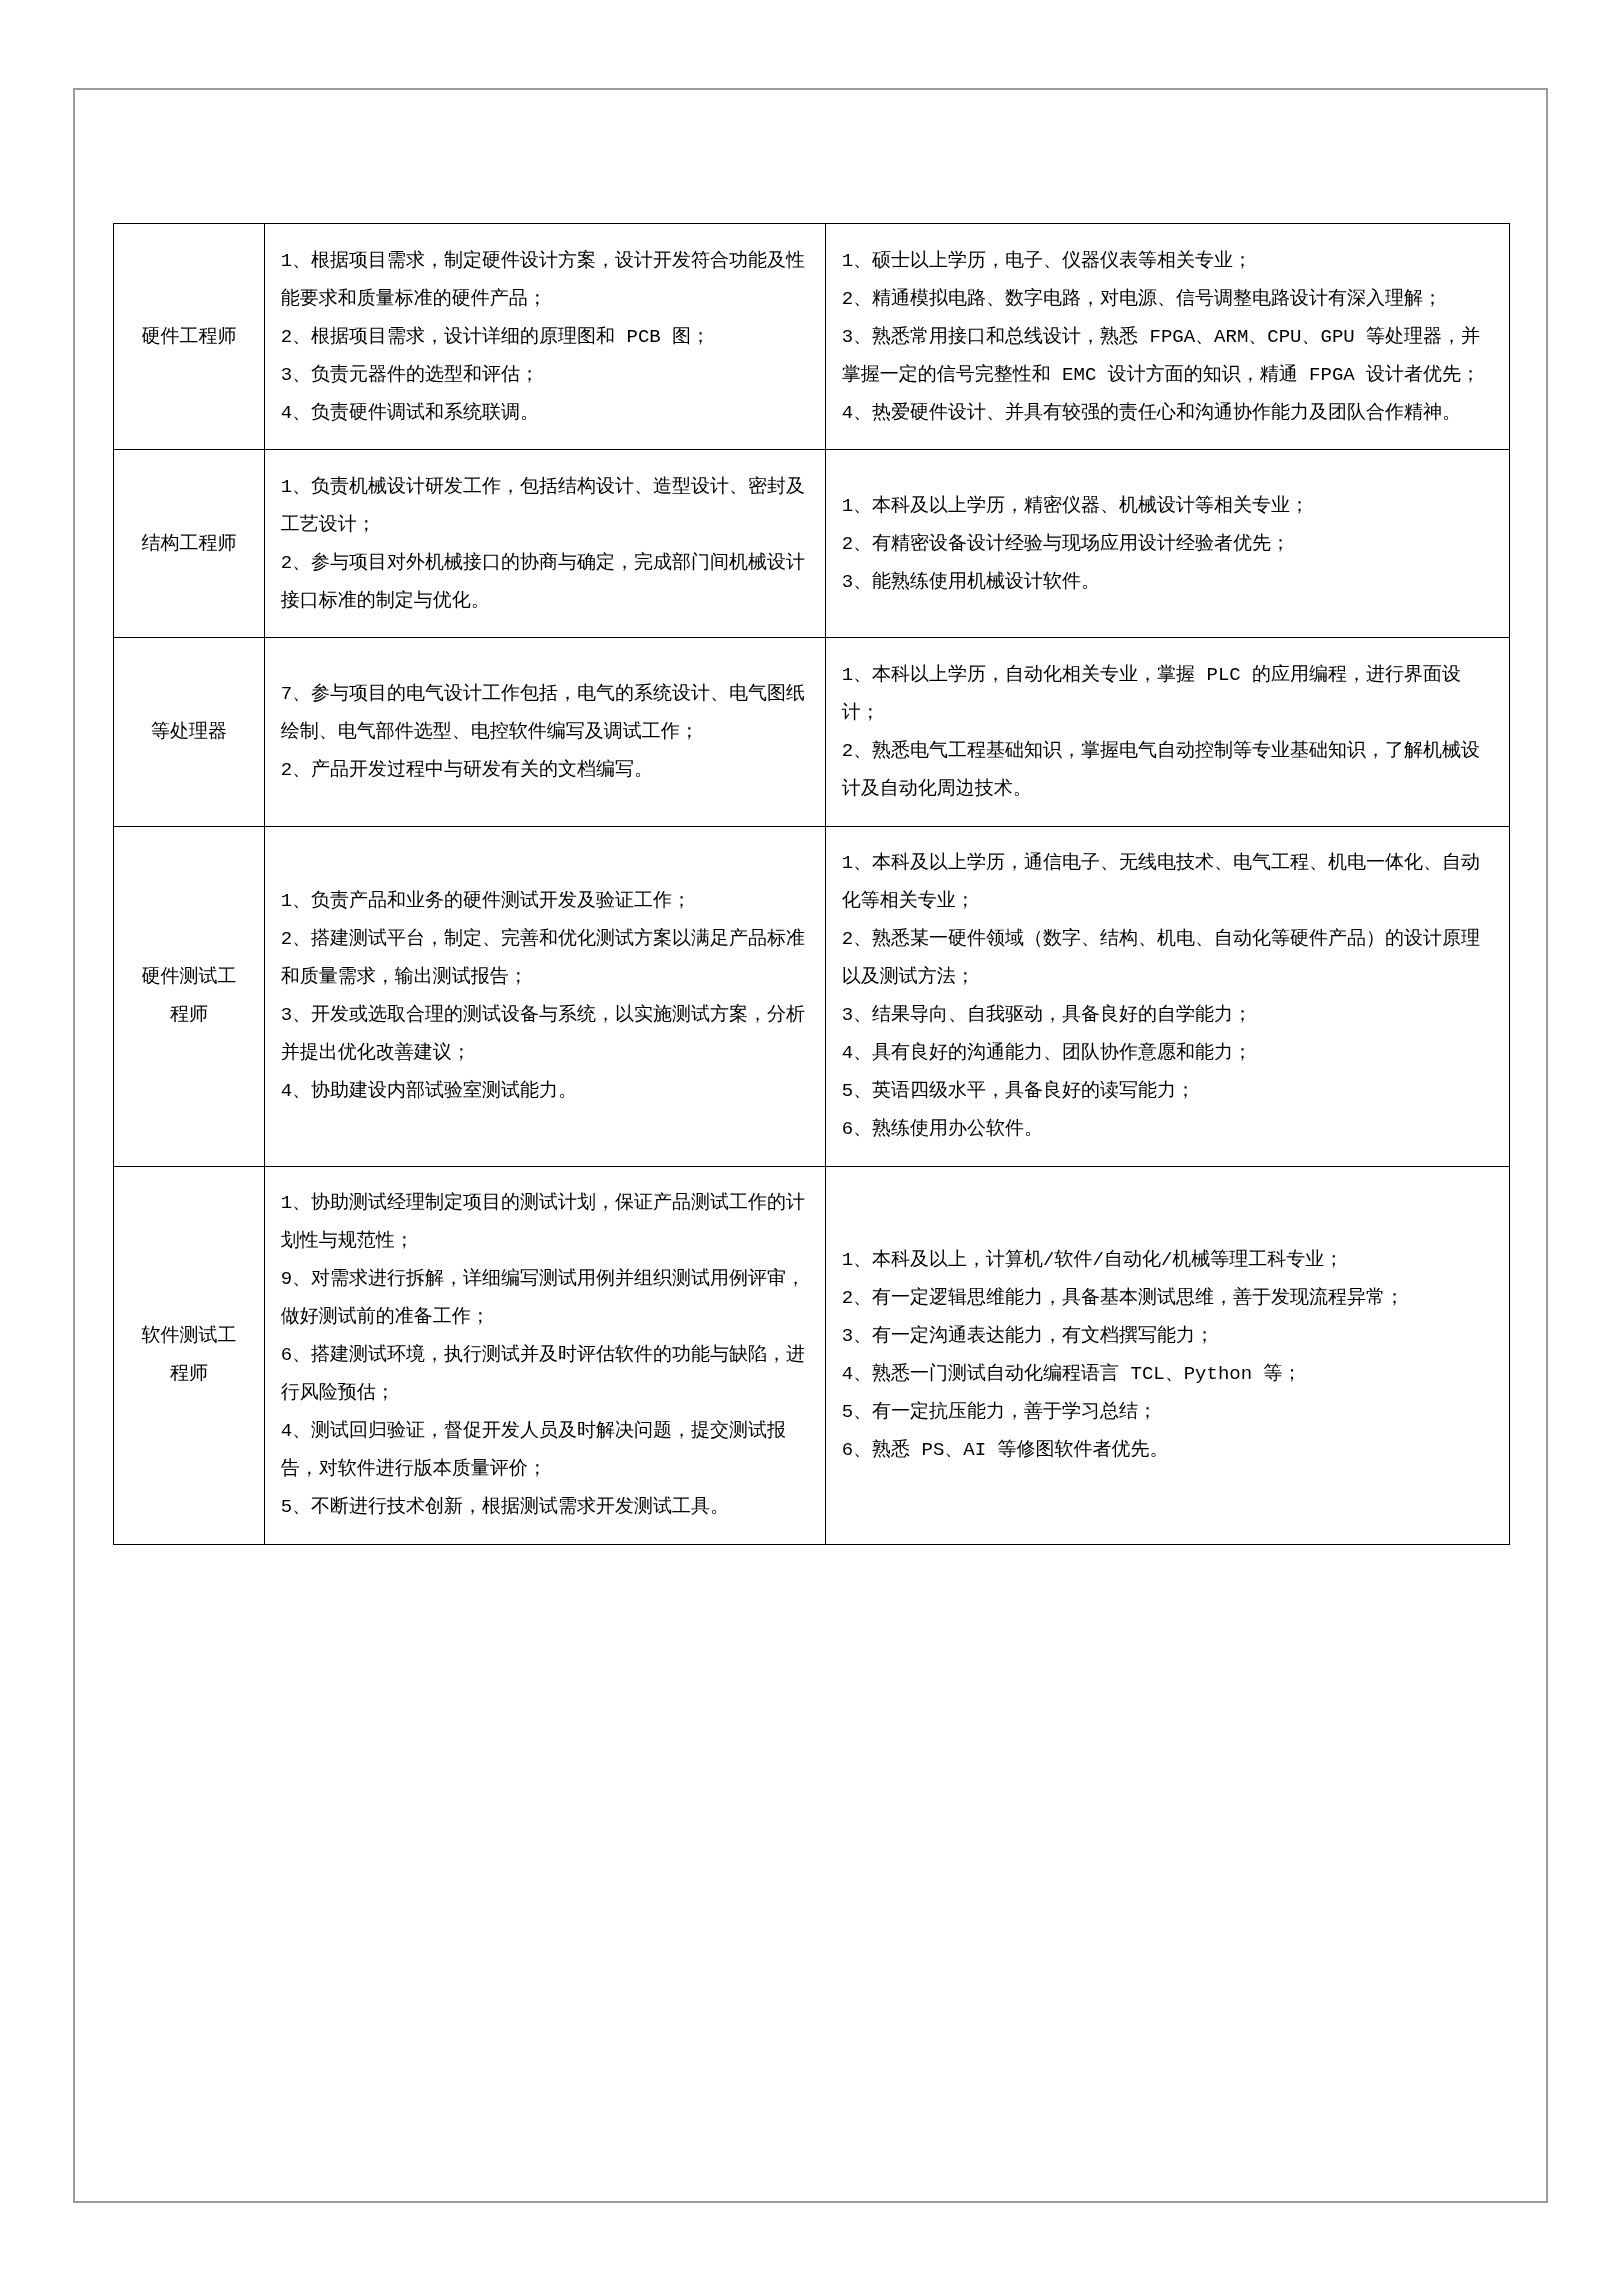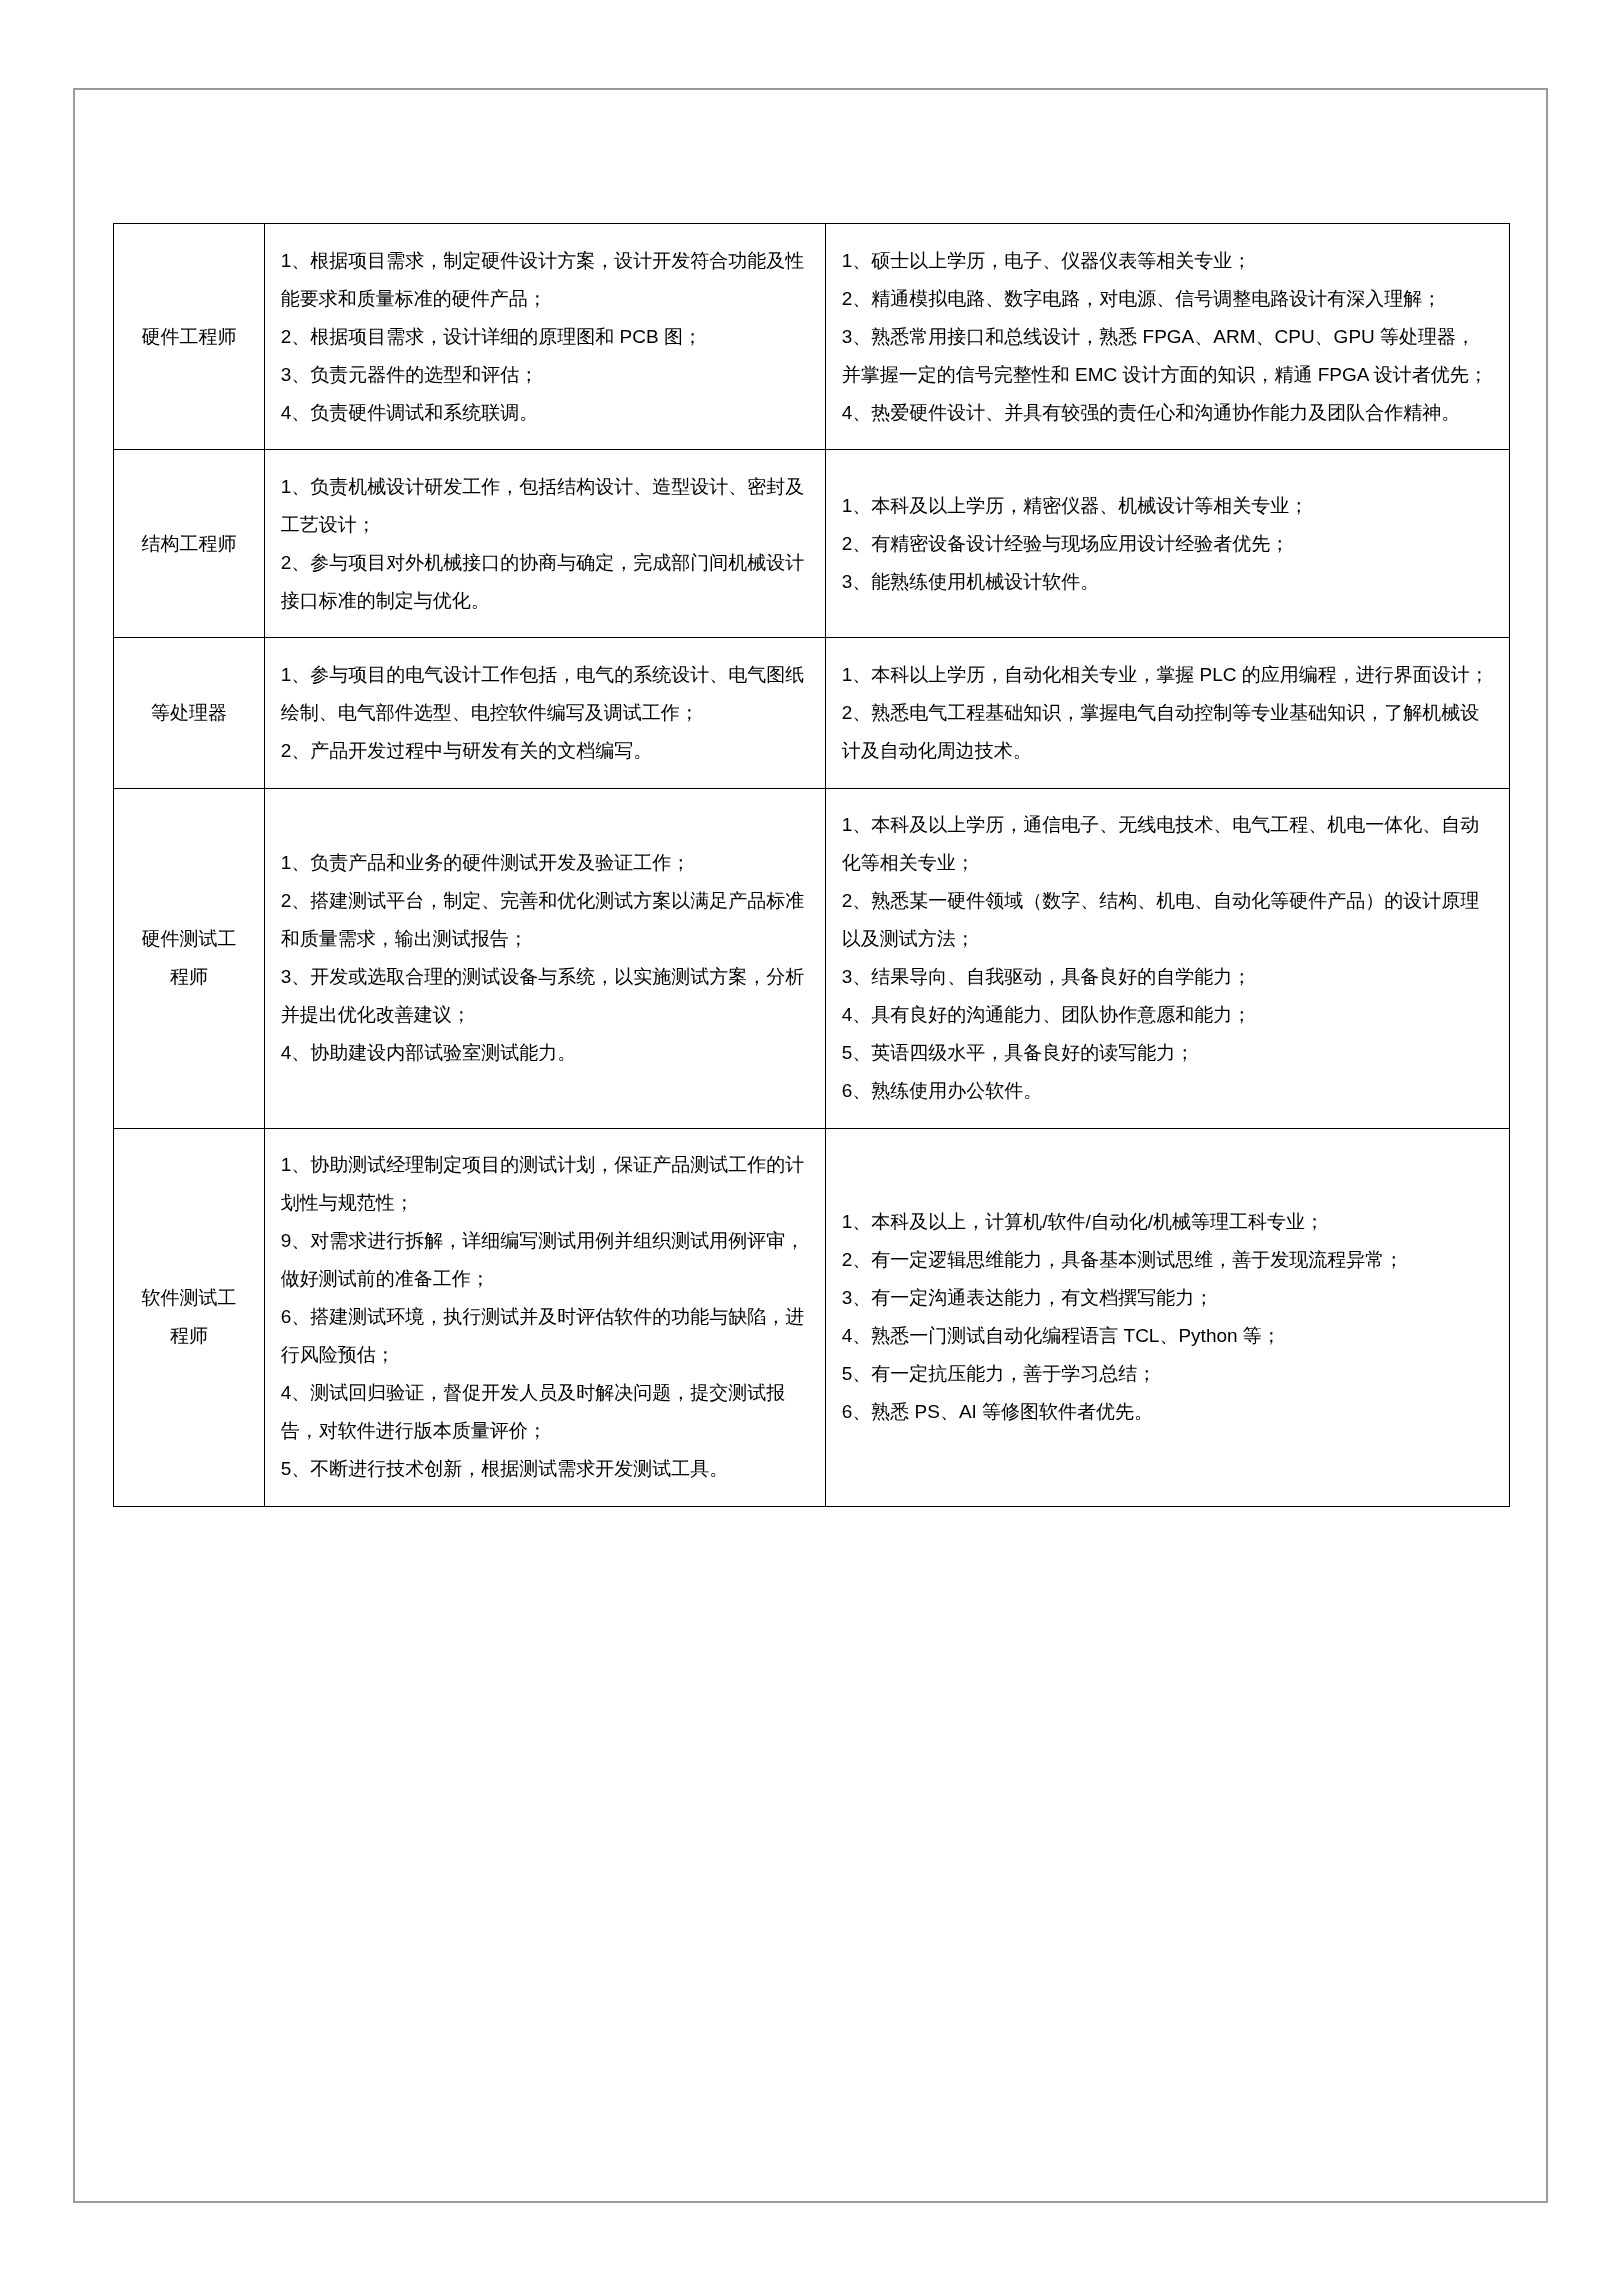--- a/index.html
+++ b/index.html
@@ -38,20 +38,21 @@
     table-layout: fixed;
   }
   table.job-table td {
     border: 1px solid #000000;
     vertical-align: middle;
     padding: 17.6px 15.7px 17.6px 15.7px;
     font-size: 19px;
     line-height: 2.0;
     color: #000000;
     box-sizing: border-box;
+    font-family: Liberation Mono, monospace;
   }
   td.role-cell {
     width: 151px;
     text-align: center;
     vertical-align: middle;
     padding-left: 7.8px;
     padding-right: 7.8px;
     line-height: 2.0;
   }
   td.duty-cell {
@@ -112,21 +113,21 @@
             <p class="line">2、有精密设备设计经验与现场应用设计经验者优先；</p>
             <p class="line">3、能熟练使用机械设计软件。</p>
           </td>
         </tr>
 
         <tr>
           <td class="role-cell">
             <span class="role-line">等处理器</span>
           </td>
           <td class="duty-cell">
-            <p class="line">1、参与项目的电气设计工作包括，电气的系统设计、电气图纸绘制、电气部件选型、电控软件编写及调试工作；</p>
+            <p class="line">7、参与项目的电气设计工作包括，电气的系统设计、电气图纸绘制、电气部件选型、电控软件编写及调试工作；</p>
             <p class="line">2、产品开发过程中与研发有关的文档编写。</p>
           </td>
           <td class="req-cell">
             <p class="line">1、本科以上学历，自动化相关专业，掌握 PLC 的应用编程，进行界面设计；</p>
             <p class="line">2、熟悉电气工程基础知识，掌握电气自动控制等专业基础知识，了解机械设计及自动化周边技术。</p>
           </td>
         </tr>
 
         <tr>
           <td class="role-cell">

